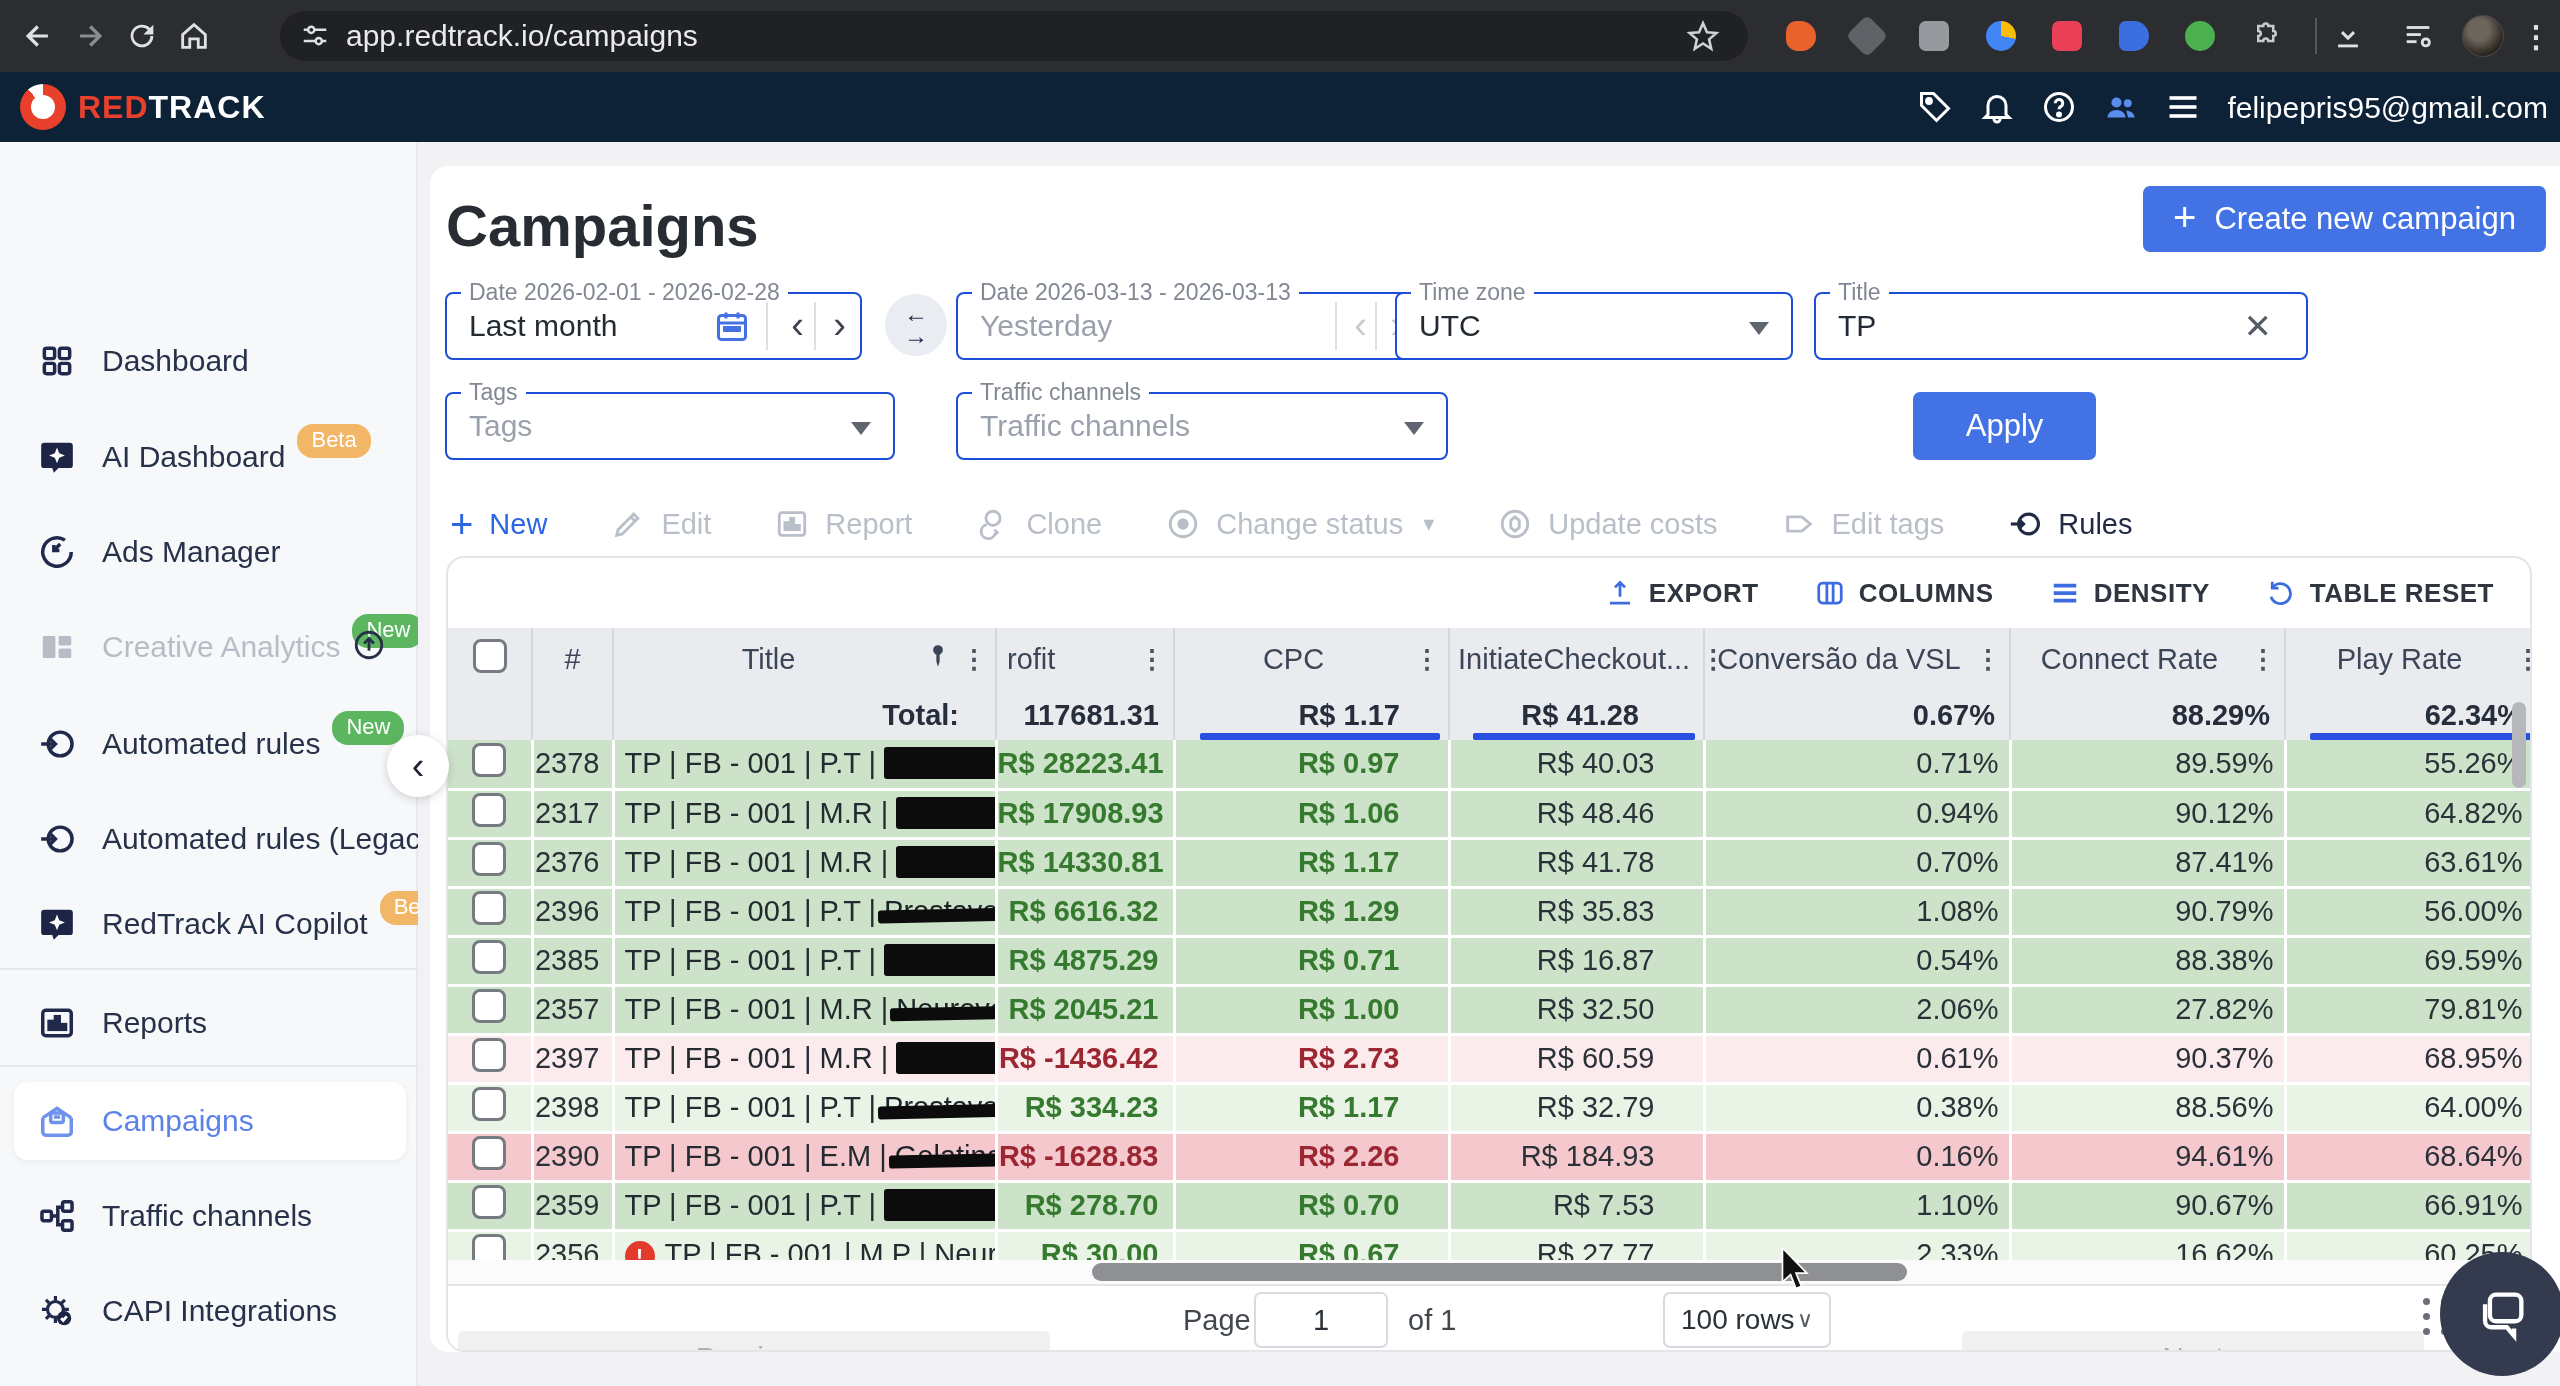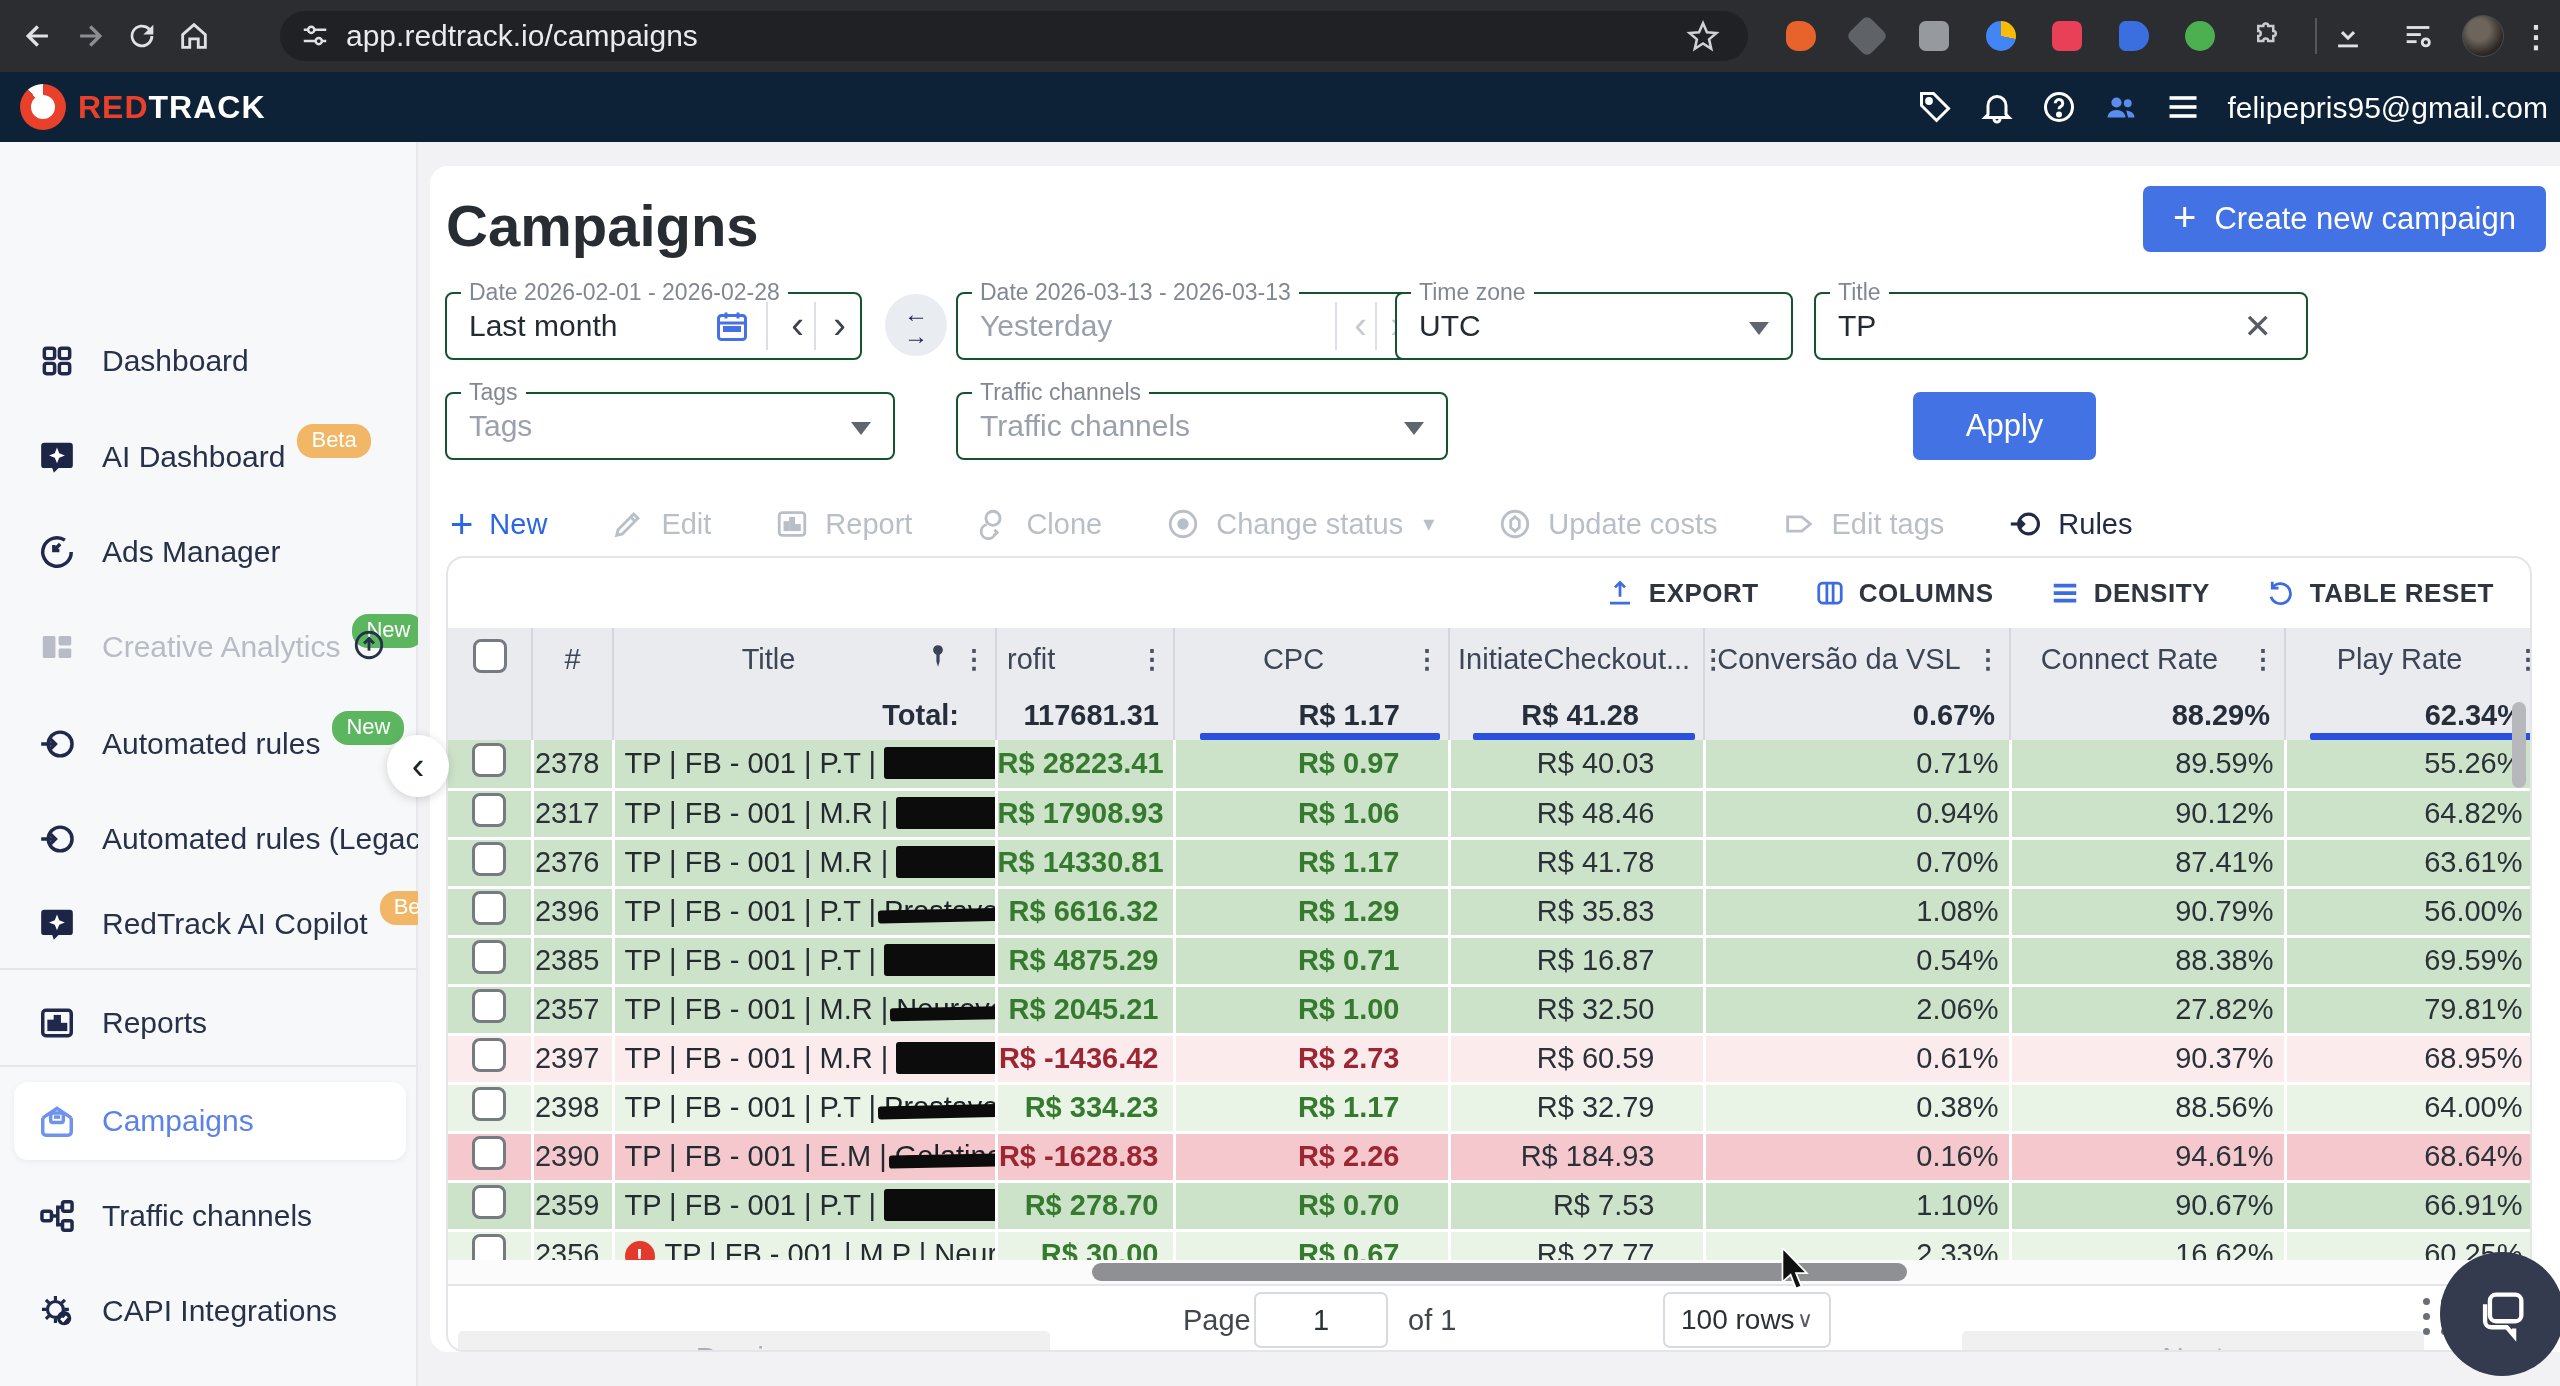--- a/index.html
+++ b/index.html
@@ -42,21 +42,21 @@
   .active-card { position:absolute; left:14px; top:940px; width:392px; height:78px; background:#ffffff; border-radius:14px; box-shadow:0 2px 6px rgba(30,40,70,.06); }
   .upgrade-ico { position:absolute; left:352px; color:#273149; }
 
   
   .main { position:absolute; left:418px; top:142px; width:2142px; height:1244px; background:#f2f2f5; }
   .card { position:absolute; left:12px; top:24px; right:0; bottom:34px; background:#ffffff; border-radius:18px 0 0 18px; }
   .page-title { position:absolute; left:16px; top:26px; font-size:58px; font-weight:bold; color:#272d33; }
   .create-btn { position:absolute; right:14px; top:20px; height:66px; padding:0 30px; background:#4372e4; border-radius:7px; color:#fff; font-size:31px; display:flex; align-items:center; gap:18px; }
   .create-btn .plus { font-size:40px; font-weight:300; line-height:1; position:relative; top:-2px; }
 
-  .field { position:absolute; height:68px; border:2px solid #14532d; border-radius:8px; background:#fff; }
+  .field { position:absolute; height:68px; border:2px solid #1d4ed8; border-radius:8px; background:#fff; }
   .field .legend { position:absolute; top:-15px; left:14px; background:#fff; padding:0 8px; font-size:23px; color:#818893; white-space:nowrap; }
   .field .value { position:absolute; left:22px; top:0; line-height:64px; font-size:30px; color:#222a33; white-space:nowrap; }
   .field .value.muted { color:#9aa1ac; }
   .caret { position:absolute; right:22px; top:28px; width:0; height:0; border-left:10px solid transparent; border-right:10px solid transparent; border-top:13px solid #5f6670; }
   .vbar { position:absolute; top:8px; bottom:8px; width:2px; background:#dcdfe3; }
   .chev { position:absolute; top:0; line-height:62px; font-size:38px; color:#3c434c; }
   .chev.dis { color:#c6cad0; }
   .cal-ico { position:absolute; }
   .clear-x { position:absolute; right:34px; top:0; line-height:64px; font-size:34px; color:#555c66; }
   .swap-btn { position:absolute; width:62px; height:62px; border-radius:50%; background:#e9ecf1; display:flex; flex-direction:column; align-items:center; justify-content:center; color:#1d2547; font-size:24px; font-weight:bold; line-height:22px; }

